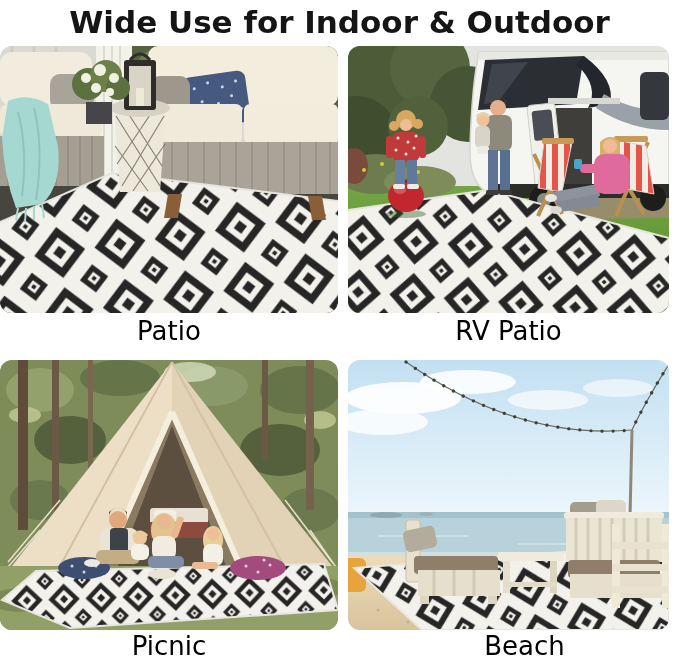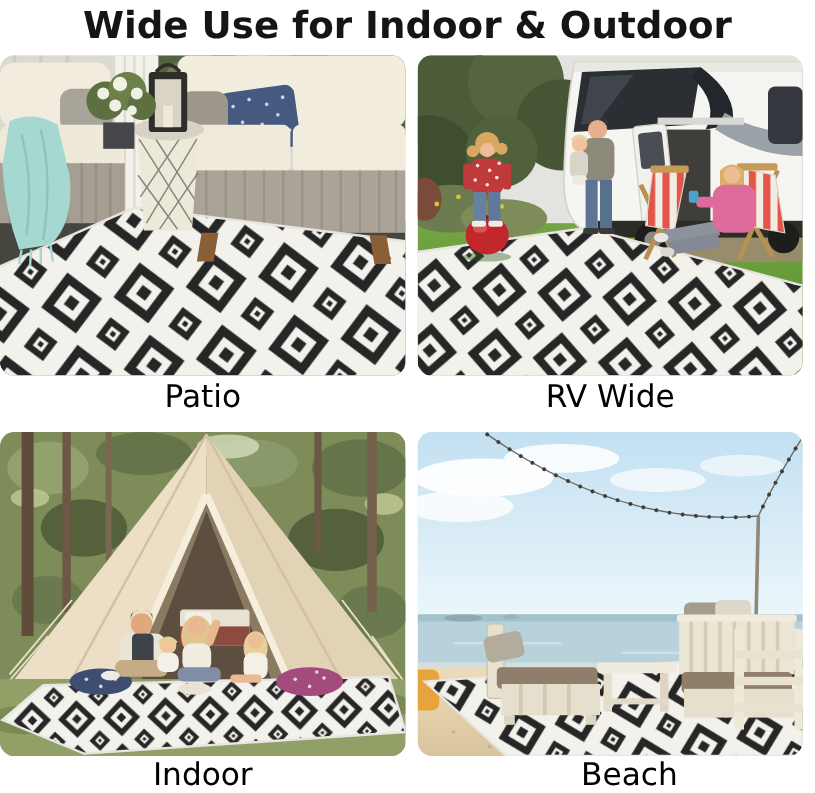--- a/index.html
+++ b/index.html
@@ -488,17 +488,17 @@
           <rect x="314" y="164" width="7" height="84" fill="#efe9d8"></rect>
           <rect x="264" y="182" width="56" height="7" fill="#e9e2d0"></rect>
           <rect x="264" y="204" width="56" height="7" fill="#e9e2d0"></rect>
           <rect x="264" y="226" width="56" height="7" fill="#e9e2d0"></rect>
         </g>
       </g>
     </svg>
   </figure>
 
   <div class="caption" style="left:0;top:316px;width:338px">Patio</div>
-  <div class="caption" style="left:348px;top:316px;width:321px">RV Wide</div>
-  <div class="caption" style="left:0;top:631px;width:338px">Indoor</div>
+  <div class="caption" style="left:348px;top:316px;width:321px">RV Patio</div>
+  <div class="caption" style="left:0;top:631px;width:338px">Picnic</div>
   <div class="caption" style="left:364px;top:631px;width:321px">Beach</div>
 
 </div>
 
 </body></html>

